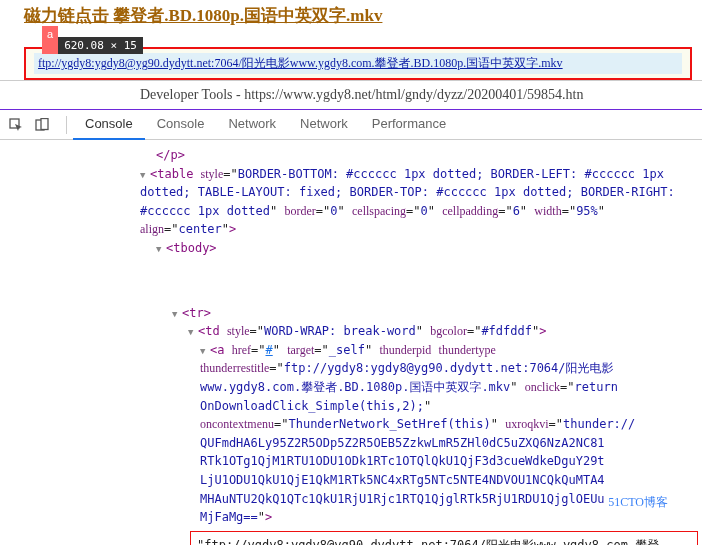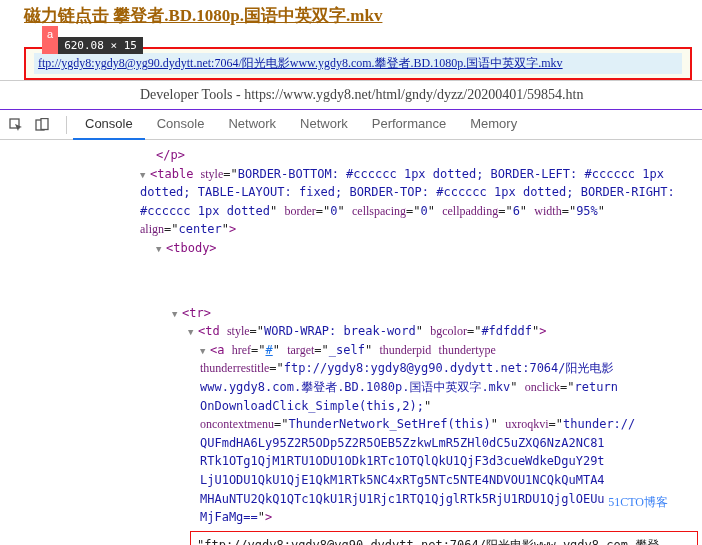--- a/index.html
+++ b/index.html
@@ -66,21 +66,20 @@
           <rect x="6" y="0.5" width="7" height="11" fill="#fff" stroke="#555" stroke-width="1.3"></rect>
         </svg>
       </span>
     <span class="vr"></span>
     <div class="tabs">
       <div class="tab active">Console</div>
       <div class="tab">Console</div>
       <div class="tab">Network</div>
       <div class="tab">Network</div>
       <div class="tab">Performance</div>
-      <div class="tab">Memory</div>
     </div>
   </div>
 
   <div class="dom-panel">
     <div class="ln i2"><span class="punc">&lt;/</span><span class="tag">p</span><span class="punc">&gt;</span></div>
 
     <div class="ln i1"><span class="tri"></span><span class="punc">&lt;</span><span class="tag">table</span> <span class="attr-n">style</span>=<span class="str-q">"</span><span class="attr-v">BORDER-BOTTOM: #cccccc 1px dotted; BORDER-LEFT: #cccccc 1px dotted; TABLE-LAYOUT: fixed; BORDER-TOP: #cccccc 1px dotted; BORDER-RIGHT: #cccccc 1px dotted</span><span class="str-q">"</span> <span class="attr-n">border</span>=<span class="str-q">"</span><span class="attr-v">0</span><span class="str-q">"</span> <span class="attr-n">cellspacing</span>=<span class="str-q">"</span><span class="attr-v">0</span><span class="str-q">"</span> <span class="attr-n">cellpadding</span>=<span class="str-q">"</span><span class="attr-v">6</span><span class="str-q">"</span> <span class="attr-n">width</span>=<span class="str-q">"</span><span class="attr-v">95%</span><span class="str-q">"</span> <span class="attr-n">align</span>=<span class="str-q">"</span><span class="attr-v">center</span><span class="str-q">"</span><span class="punc">&gt;</span></div>
 
     <div class="ln i2"><span class="tri"></span><span class="punc">&lt;</span><span class="tag">tbody</span><span class="punc">&gt;</span></div>
     <div class="ln i3"><span class="tri"></span><span class="punc">&lt;</span><span class="tag">tr</span><span class="punc">&gt;</span></div>

